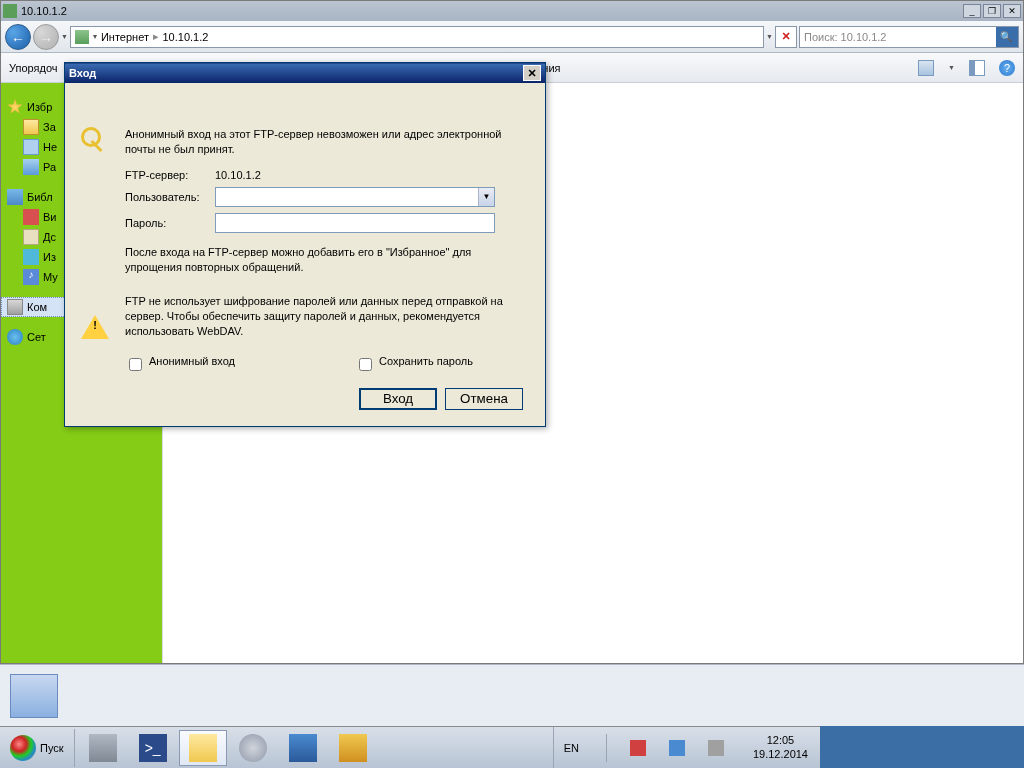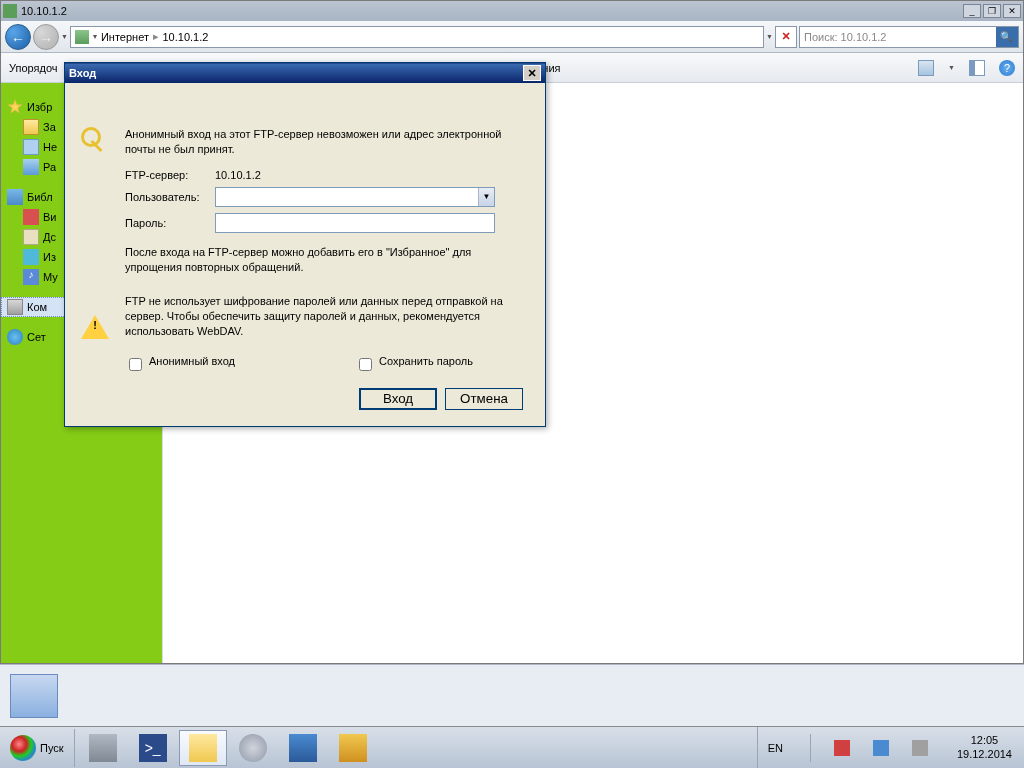--- a/index.html
+++ b/index.html
@@ -71,21 +71,21 @@
 .dchk label{display:flex;gap:4px;}
 .dchk input{width:13px;height:13px;}
 .dbtns{display:flex;justify-content:flex-end;gap:8px;padding-right:6px;padding-bottom:4px;}
 .dbtn{width:78px;height:22px;background:#ece9d8;border:1px solid #003c74;}
 .dbtn.def{border:2px solid #003c74;}
 .statusarea{position:absolute;left:0;top:664px;width:1024px;height:62px;background:#e8edf4;border-top:1px solid #b0b8c4;display:flex;align-items:center;padding:6px 10px;}
 .statusarea .simg{width:48px;height:44px;background:linear-gradient(#c8d8f0,#8ab0e0);border:1px solid #6a8ac0;margin-right:12px;}
 .statusarea .sinfo{display:flex;flex-direction:column;gap:2px;}
 .statusarea .hn{font-size:14px;}
 .statusarea .dl{color:#555;display:flex;gap:28px;}
-.taskbar{position:absolute;left:0;bottom:0;width:1024px;height:42px;background:linear-gradient(#d8dfe8,#b8c4d4);border-top:1px solid #888;display:flex;align-items:center;}
+.taskbar{position:absolute;left:0;bottom:0;width:820px;height:42px;background:linear-gradient(#d8dfe8,#b8c4d4);border-top:1px solid #888;display:flex;align-items:center;}
 .start{height:38px;padding:0 10px;display:flex;align-items:center;gap:4px;border-right:1px solid #9aa4b4;}
 .start .orb{width:26px;height:26px;border-radius:13px;background:radial-gradient(circle at 35% 35%,#f88,#c22 30%,#2c2 50%,#28c 70%,#fc2);}
 .tbitems{display:flex;gap:2px;padding:0 4px;}
 .tbitem{width:48px;height:36px;display:flex;align-items:center;justify-content:center;border:1px solid transparent;}
 .tbitem.act{background:linear-gradient(#f8faff,#e0e8f4);border:1px solid #8a9ab4;}
 .tbic{width:28px;height:28px;}
 .tbic.srv{background:linear-gradient(#b0b8c4,#808894);}
 .tbic.ps{background:#2a4a8a;color:#fff;text-align:center;line-height:28px;font-size:14px;}
 .tbic.exp{background:linear-gradient(#ffe9a0,#f0c850);}
 .tbic.gear{background:radial-gradient(#d0d4dc,#9098a8);border-radius:14px;}

